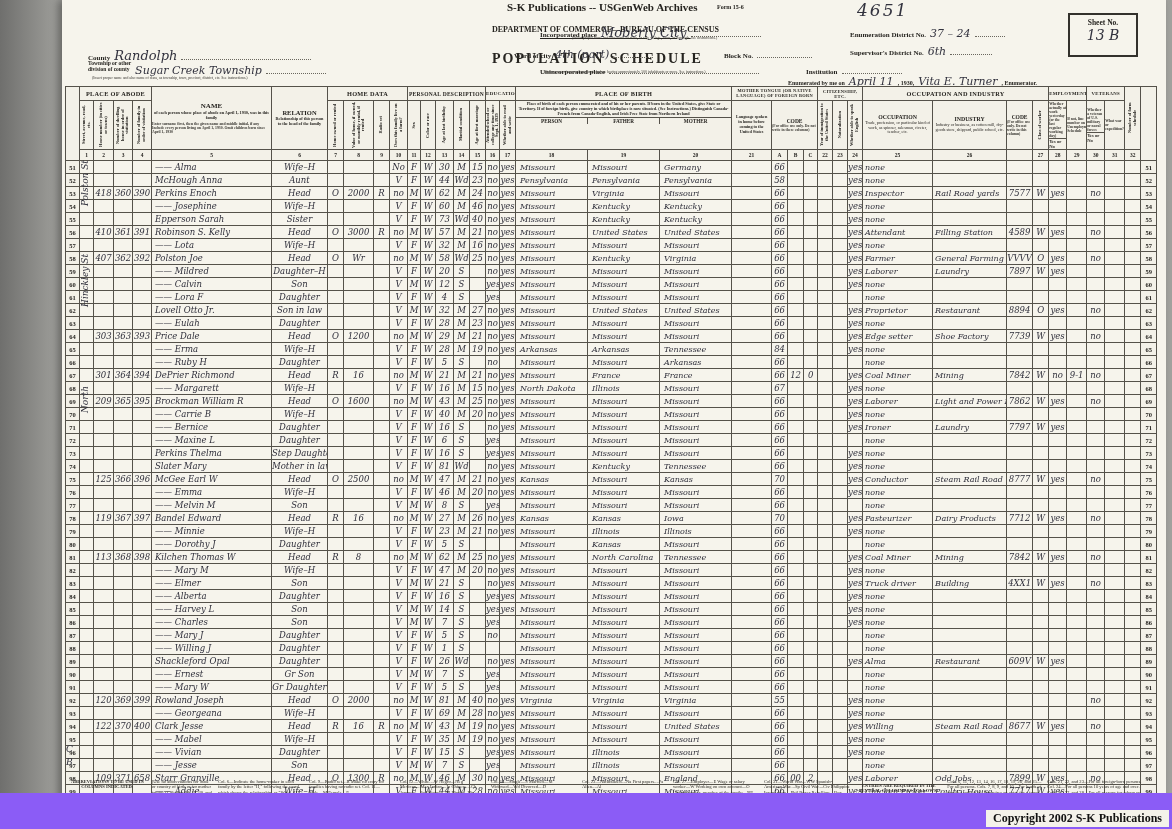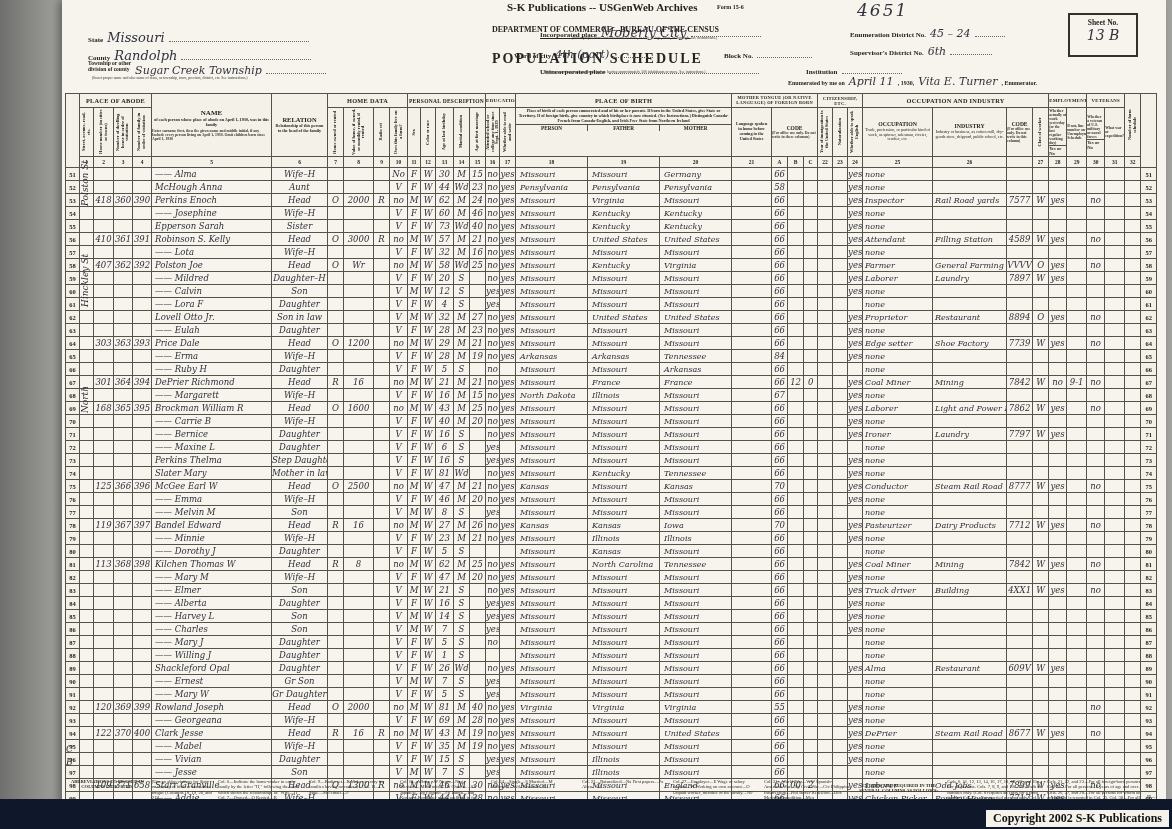--- a/index.html
+++ b/index.html
@@ -1,37 +1,37 @@
 <!DOCTYPE html>
 <html><head>
 <meta charset="utf-8">
 <style>
   html,body{margin:0;padding:0;}
   body{width:1172px;height:829px;position:relative;overflow:hidden;
        background:linear-gradient(90deg,#6f6f6d 0px,#9c9c98 55px,#a6a6a2 120px,#a2a29e 100%);
        font-family:"Liberation Serif",serif;color:#262420;}
   .paper{position:absolute;left:62px;top:0;width:1104px;height:807px;background:#f6f4ec;
          box-shadow:-4px 0 8px rgba(0,0,0,.35);}
-  .bstrip{position:absolute;left:0;right:0;bottom:0;height:30px;background:#0f172a;}
+  .bstrip{position:absolute;left:0;right:0;bottom:0;height:36px;background:#8b5cf6;}
   .copyright{position:absolute;right:3px;bottom:2px;background:#f4f2ea;color:#111;
              font:bold 12px "Liberation Serif",serif;padding:1px 7px;}
   
   .hdr{position:absolute;left:0;top:0;width:100%;height:86px;}
   .hdr .abs{position:absolute;white-space:nowrap;}
   .lab{font-weight:bold;font-size:7px;}
   .lab2{font-weight:bold;font-size:5.5px;line-height:1.1;}
   .tiny{font-size:3.8px;color:#3a3833;}
   .dot{display:inline-block;border-bottom:1px dotted #6a675e;height:9px;}
   .hw{font-family:"DejaVu Serif",serif;font-style:italic;color:#32323e;}
   .hw14{font-size:13px;} .hw11{font-size:11px;} .hw17{font-size:17px;letter-spacing:2px;}
   .ctr{text-align:left;}
   .sheetbox{position:absolute;border:2px solid #33312c;width:66px;height:40px;text-align:center;background:#f6f4ec;}
   
   .tablewrap{position:absolute;left:3px;top:86px;}
-  table{border-collapse:collapse;table-layout:fixed;width:1091px;margin-top:7px;}
+  table{border-collapse:collapse;table-layout:fixed;width:1091px;}
   th,td{border:1px solid #55524a;padding:0;overflow:hidden;}
   thead th{font-family:"Liberation Serif",serif;background:#f3f1e8;vertical-align:middle;}
   .g{font-weight:bold;font-size:6.3px;letter-spacing:.3px;height:13px;}
   .vl{writing-mode:vertical-rl;transform:rotate(180deg);font-size:4.4px;font-weight:bold;
       line-height:1.05;max-height:46px;margin:0 auto;display:block;}
   .r2{height:48px;vertical-align:middle;}
   .desc{font-size:4.2px;font-weight:bold;line-height:1.15;padding:1px 2px;text-align:center;}
   .sub3{display:flex;border-top:1px solid #55524a;}
   .sub3 span{flex:1;font-weight:bold;font-size:5.2px;text-align:center;border-right:1px solid #55524a;}
   .sub3 span:last-child{border-right:none;}
@@ -58,25 +58,20 @@
 <body>
 
 <div class="paper">
 
   <div class="hdr">
     <div class="abs" style="left:445px;top:1px;font-weight:bold;font-size:11px;">S-K Publications -- USGenWeb Archives</div>
     <div class="abs" style="left:655px;top:4px;font-weight:bold;font-size:6px;">Form 15-6</div>
     <div class="abs ctr" style="left:430px;top:25px;width:340px;font-weight:bold;font-size:8px;">DEPARTMENT OF COMMERCE—BUREAU OF THE CENSUS</div>
     <div class="abs ctr" style="left:430px;top:51px;width:340px;font-weight:bold;font-size:14px;letter-spacing:2px;">POPULATION SCHEDULE</div>
 
-    <div class="abs" style="left:26px;top:28px;">
-      <span class="lab">State</span>
-      <span class="hw hw14">Missouri</span>
-      <span class="dot" style="width:140px;"></span>
-    </div>
     <div class="abs" style="left:26px;top:46px;">
       <span class="lab">County</span>
       <span class="hw hw14">Randolph</span>
       <span class="dot" style="width:130px;"></span>
     </div>
     <div class="abs" style="left:26px;top:60px;">
       <span class="lab2" style="display:inline-block;vertical-align:top;">
         <span>Township or other</span><br><span>division of county</span>
       </span>
       <span class="hw hw11">Sugar Creek Township</span>
@@ -105,21 +100,21 @@
     </div>
     <div class="abs tiny" style="left:482px;top:70px;width:220px;white-space:normal;">(Enter name of any unincorporated place having approximately 500 inhabitants or more.   See instructions.)</div>
     <div class="abs" style="left:712px;top:60px;margin-left:32px;">
       <span class="lab">Institution</span>
       <span class="dot" style="width:60px;"></span>
     </div>
 
     <div class="abs hw hw17" style="left:795px;top:0px;">4651</div>
     <div class="abs" style="left:788px;top:23px;">
       <span class="lab">Enumeration District No.</span>
-      <span class="hw hw11">45 – 24</span>
+      <span class="hw hw11">37 – 24</span>
       <span class="dot" style="width:30px;"></span>
     </div>
     <div class="abs" style="left:788px;top:41px;">
       <span class="lab">Supervisor's District No.</span>
       <span class="hw hw11">6th</span>
       <span class="dot" style="width:42px;"></span>
     </div>
     <div class="sheetbox" style="left:1006px;top:13px;">
       <div class="lab" style="font-size:7.5px;padding-top:3px;">Sheet No.</div>
       <div class="hw" style="font-size:14px;">13 B</div>
@@ -1059,21 +1054,21 @@
             <td class="hw"></td>
             <td class="hw"></td>
             <td class="hw"></td>
             <td class="hw"></td>
             <td class="hw"></td>
             <td class="rn">68</td>
           </tr>
           <tr>
             <td class="rn">69</td>
             <td class="hw"></td>
-            <td class="hw">168</td>
+            <td class="hw">209</td>
             <td class="hw">365</td>
             <td class="hw">395</td>
             <td class="hw nm">Brockman William R</td>
             <td class="hw">Head</td>
             <td class="hw">O</td>
             <td class="hw">1600</td>
             <td class="hw"></td>
             <td class="hw">no</td>
             <td class="hw">M</td>
             <td class="hw">W</td>
@@ -2085,21 +2080,21 @@
             <td class="hw bp">Missouri</td>
             <td class="hw bp">Missouri</td>
             <td class="hw bp">United States</td>
             <td class="hw"></td>
             <td class="hw">66</td>
             <td class="hw"></td>
             <td class="hw"></td>
             <td class="hw"></td>
             <td class="hw"></td>
             <td class="hw">yes</td>
-            <td class="hw lf">DePrier</td>
+            <td class="hw lf">Willing</td>
             <td class="hw lf">Steam Rail Road</td>
             <td class="hw">8677</td>
             <td class="hw">W</td>
             <td class="hw">yes</td>
             <td class="hw"></td>
             <td class="hw">no</td>
             <td class="hw"></td>
             <td class="hw"></td>
             <td class="rn">94</td>
           </tr>

